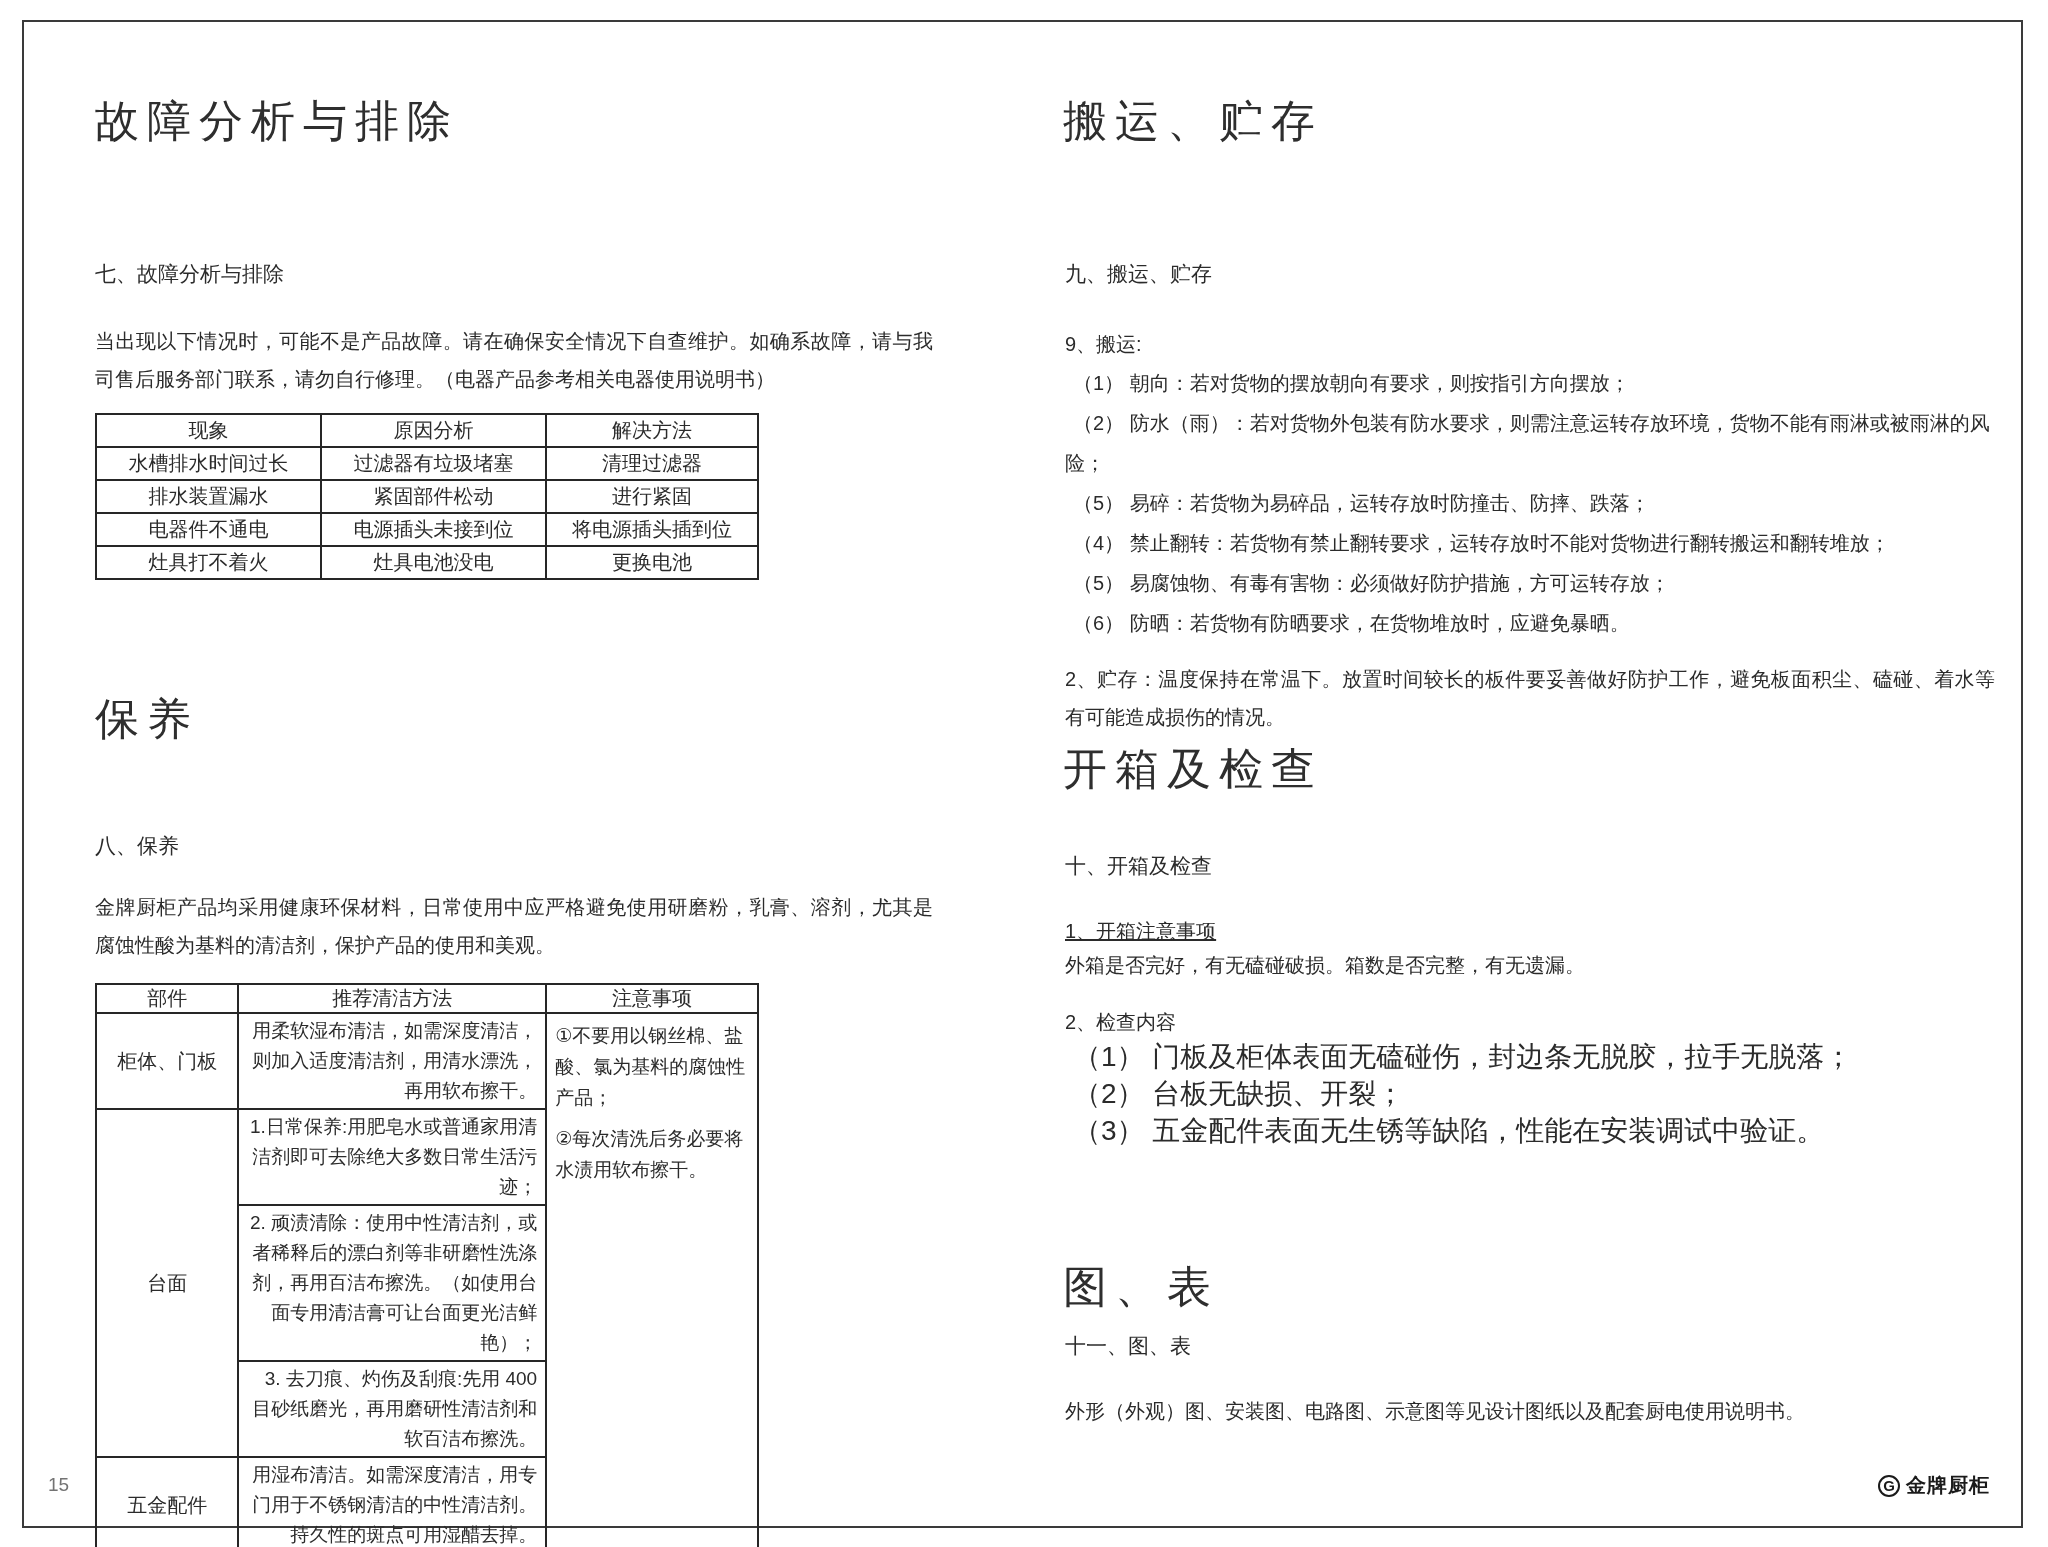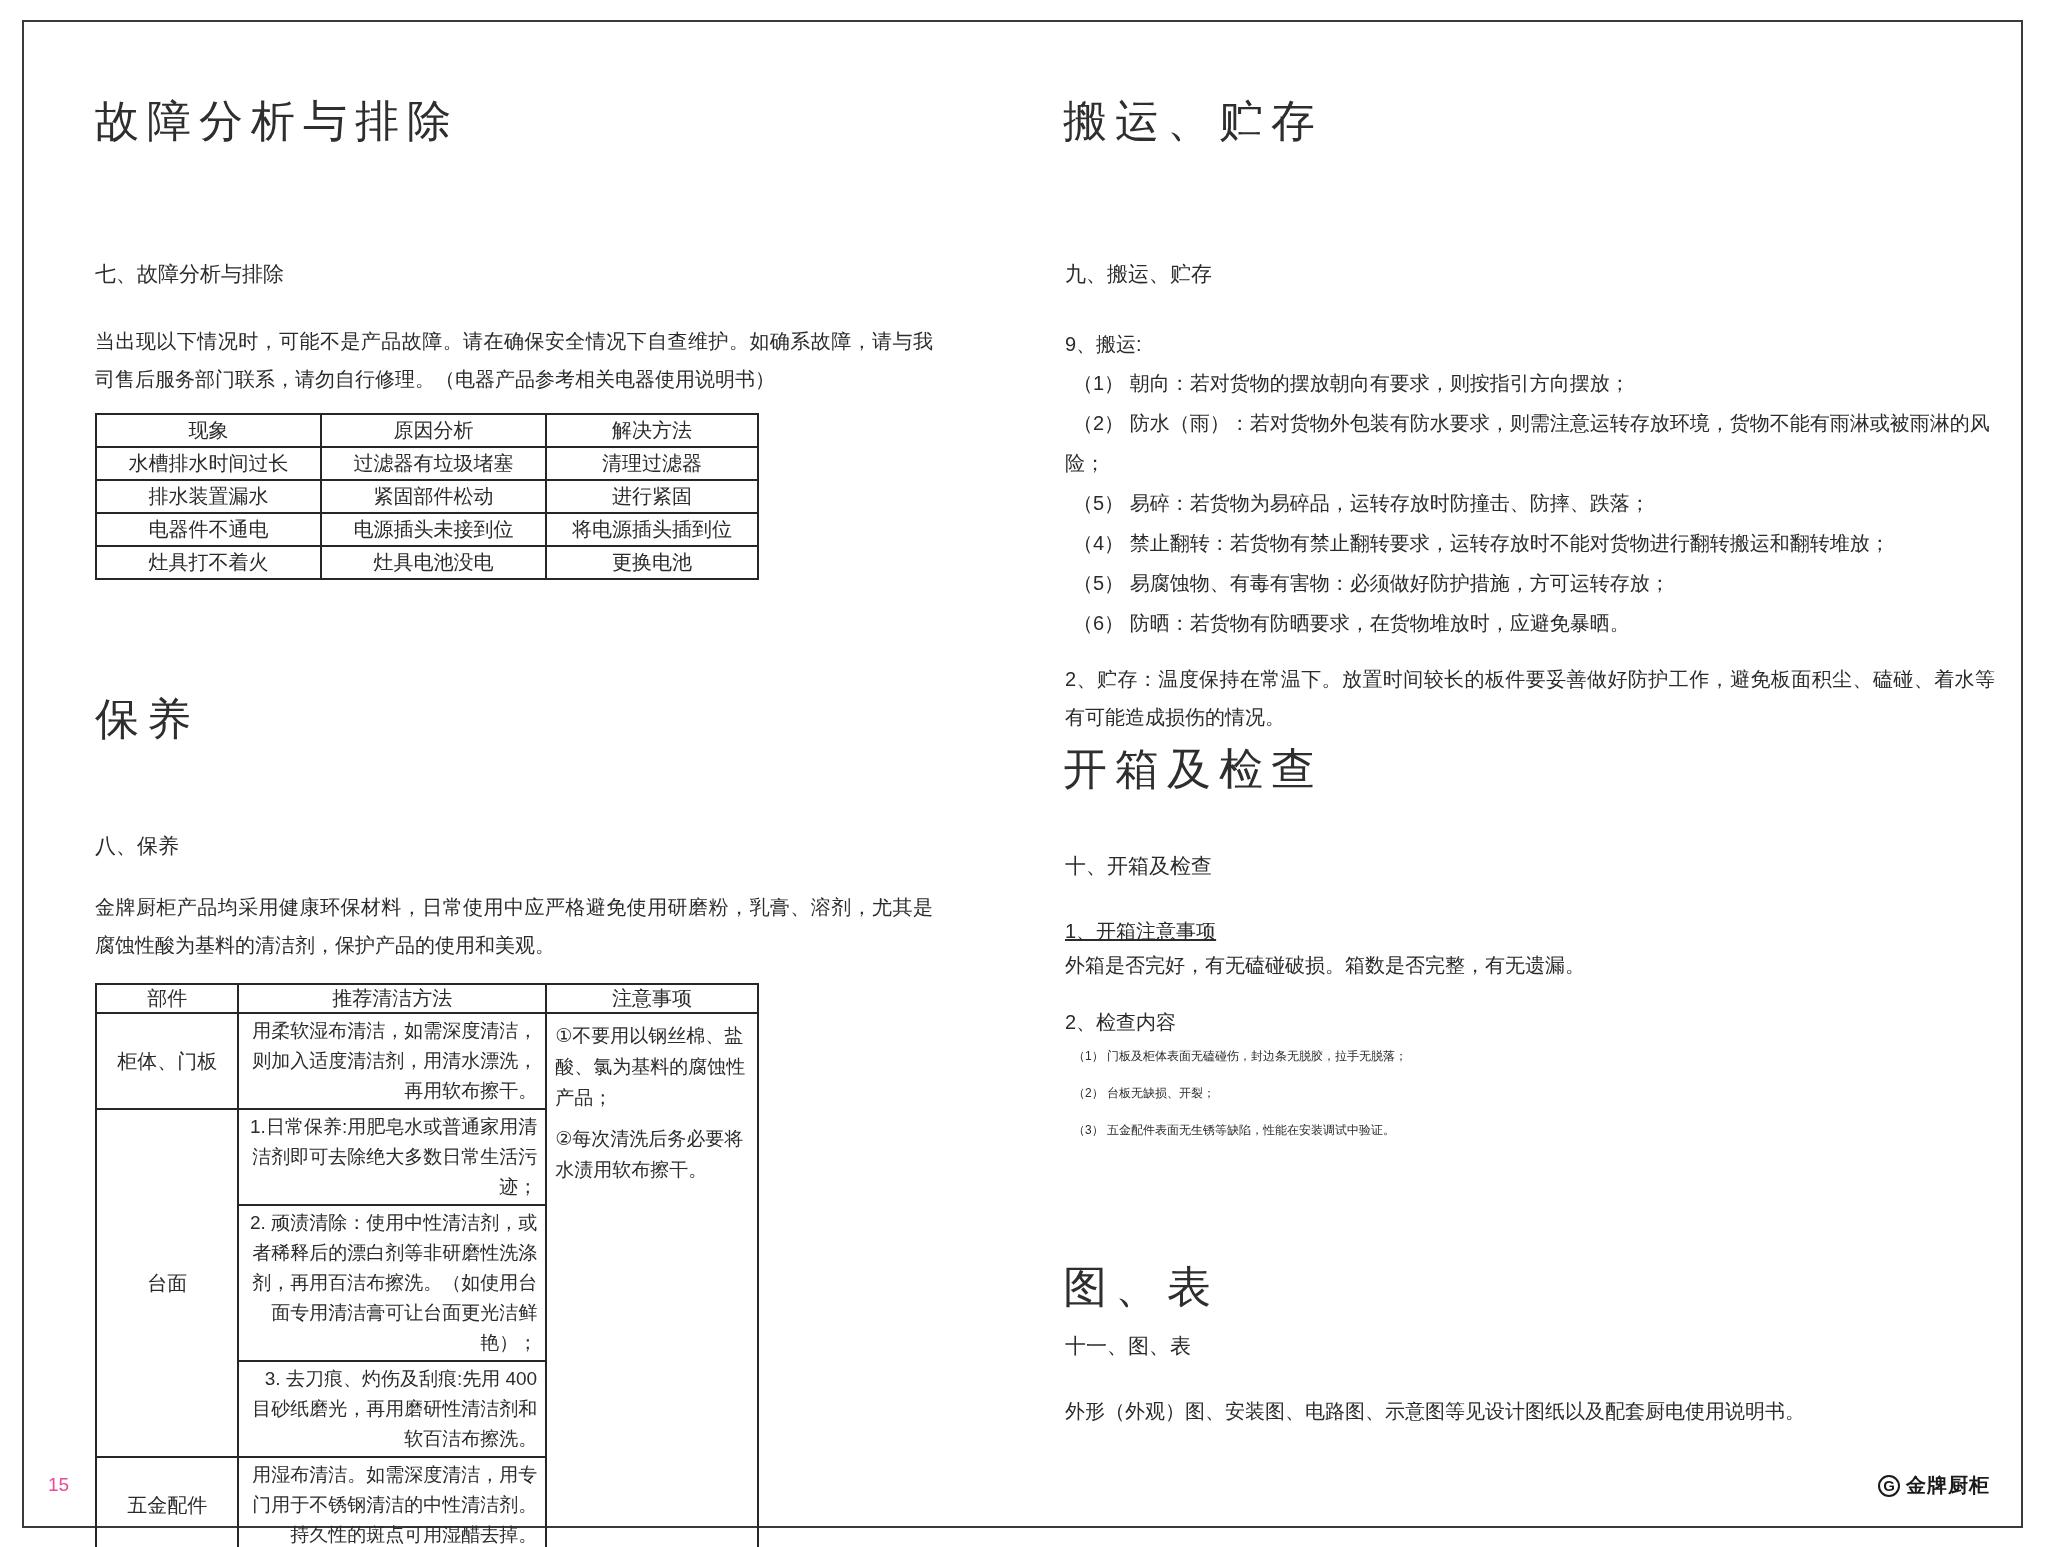--- a/index.html
+++ b/index.html
@@ -37,21 +37,21 @@
     color:#2b2b2b;
     text-align:justify;
   }
   .list .li{
     font-size:20px;
     line-height:40px;
     text-indent:8px;
     color:#2b2b2b;
   }
   .list2 .li{
-    font-size:12px;
+    font-size:28px;
     line-height:37px;
     text-indent:8px;
     color:#2b2b2b;
   }
   table{
     border-collapse:collapse;
     table-layout:fixed;
     width:664px;
   }
   td,th{
@@ -87,21 +87,21 @@
     font-size:19px;line-height:31px;
     padding:6px 8px;
   }
   .t2 .notes .note{margin-bottom:10px;}
   .r-h1{height:60px;}
   .r-h2{height:64px;}
   .r-h3{height:124px;}
   .r-h4{height:60px;}
   .r-h5{height:61px;}
   .r-h6{height:30px;margin-top:28px;}
-  .pagenum{font-size:19px;color:#ec4899;}
+  .pagenum{font-size:19px;color:#737373;}
   .brand{
     display:flex;align-items:center;gap:6px;
     color:#1a1a1a;
   }
   .brand .gmark{
     width:22px;height:22px;
     border:2.5px solid #1a1a1a;
     border-radius:50%;
     box-sizing:border-box;
     font-size:15px;font-weight:700;

